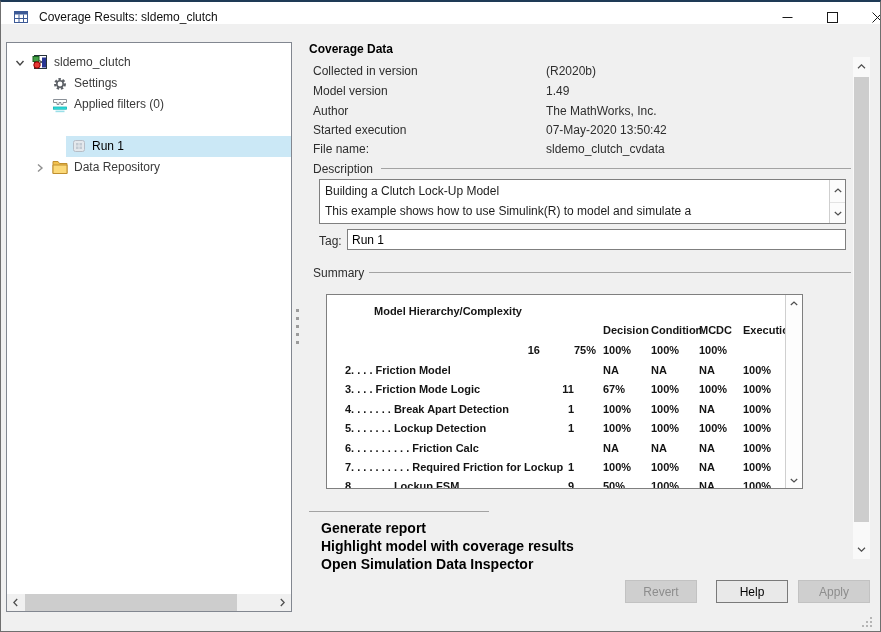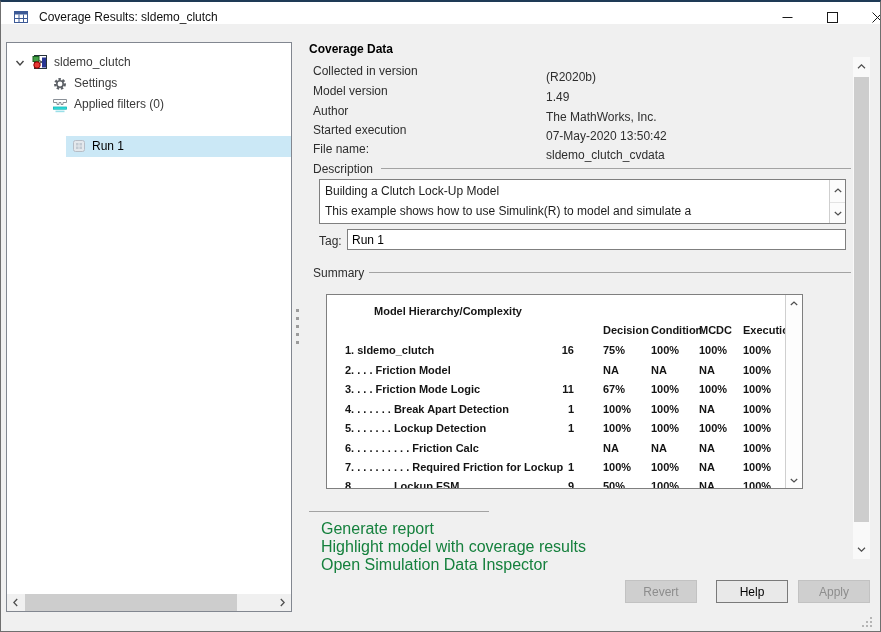--- a/index.html
+++ b/index.html
@@ -26,21 +26,21 @@
   .hthumb{position:absolute;left:18px;top:0;width:212px;height:17px;background:#cdcdcd;}
   .harrow{position:absolute;top:0;width:17px;height:17px;display:flex;align-items:center;justify-content:center;}
 
   
   .splitter{position:absolute;left:293px;top:307px;width:6px;height:44px;}
   .splitter i{display:block;width:3px;height:3px;background:#9b9b9b;margin:0 auto 5px auto;}
 
   
   .panel-title{position:absolute;left:308px;top:40px;font-size:12px;font-weight:bold;color:#000;}
   .flabel{position:absolute;left:312px;font-size:12px;color:#2e2e2e;white-space:nowrap;}
-  .fvalue{position:absolute;left:545px;font-size:12px;color:#2e2e2e;white-space:nowrap;margin-top:6px;}
+  .fvalue{position:absolute;left:545px;font-size:12px;color:#2e2e2e;white-space:nowrap;}
   .seclabel{position:absolute;font-size:12px;color:#2e2e2e;}
   .hline{position:absolute;height:0;border-top:1px solid #a3a3a3;}
 
   
   .descbox{position:absolute;left:318px;top:177px;width:527px;height:45px;background:#fff;
            border:1px solid #7f7f7f;box-sizing:border-box;font-size:12px;color:#1c1c1c;overflow:hidden;}
   .descline{position:absolute;left:5px;white-space:nowrap;}
   .minisb{position:absolute;right:0;top:0;bottom:0;width:15px;background:#fcfcfc;border-left:1px solid #cfcfcf;}
   .minibtn{height:50%;display:flex;align-items:center;justify-content:center;}
   .minibtn+.minibtn{border-top:1px solid #e3e3e3;}
@@ -57,21 +57,21 @@
   .tbl-title{position:absolute;left:23px;top:10px;white-space:nowrap;margin-left:24px;}
   .srow{position:absolute;left:18px;width:442px;display:grid;
         grid-template-columns:195px 34px 29px 48px 48px 44px 44px;white-space:nowrap;}
   .srow .c-cx{text-align:right;}
   .srow .c-st{}
   .tsb{position:absolute;right:0;top:0;bottom:0;width:16px;background:#fdfdfd;border-left:1px solid #cfcfcf;}
   .tsb .minibtn{height:16px;}
   .tsb .minibtn.bottom{position:absolute;bottom:0;left:0;right:0;border:none;}
 
   
-  .link{position:absolute;left:320px;font-size:16px;color:#15803d;cursor:pointer;white-space:nowrap;}
+  .link{position:absolute;left:320px;font-size:14px;color:#000000;cursor:pointer;white-space:nowrap;font-weight:bold;}
 
   
   .btn{position:absolute;top:578px;width:72px;height:23px;font-size:12px;display:flex;
        align-items:center;justify-content:center;box-sizing:border-box;}
   .btn.disabled{background:#cfcfcf;border:1px solid #c2c2c2;color:#8d8d8d;}
   .btn.normal{background:#e9e9e9;border:1px solid #7a7a7a;color:#000;}
 
   
   .vscroll{position:absolute;left:852px;top:55px;width:17px;height:502px;background:#f9f9f9;}
   .vthumb{position:absolute;left:1px;right:1px;top:20px;height:445px;background:#cdcdcd;}
@@ -163,20 +163,34 @@
           <rect x="2.5" y="2.5" width="11" height="11" rx="2" fill="#e4e8ec" stroke="#b6bdc6"></rect>
           <rect x="5" y="5" width="2.5" height="2.5" fill="#c2cad2"></rect>
           <rect x="8.5" y="5" width="2.5" height="2.5" fill="#c2cad2"></rect>
           <rect x="5" y="8.5" width="2.5" height="2.5" fill="#c2cad2"></rect>
           <rect x="8.5" y="8.5" width="2.5" height="2.5" fill="#c2cad2"></rect>
         </svg>
       </span>
       <span class="lbl" style="left:85px;color:#000">Run 1</span>
     </div>
 
+    <div class="trow" style="top:114px">
+      <span class="chev" style="left:28px">
+        <svg width="10" height="10" viewBox="0 0 10 10">
+            <path d="M3 1.5 L7 5 L3 8.5" fill="none" stroke="#8f8f8f" stroke-width="1.4"></path>
+          </svg>
+      </span>
+      <span class="ticon" style="left:45px;top:3px">
+        <svg width="16" height="14" viewBox="0 0 16 14">
+          <path d="M1 1.5 h5 l1.5 2 H15 v10 H1 z" fill="#f2c14e" stroke="#c08f2f"></path>
+          <path d="M1 5 h14 v8.5 H1 z" fill="#fbd979" stroke="#c08f2f"></path>
+        </svg>
+      </span>
+      <span class="lbl" style="left:67px">Data Repository</span>
+    </div>
 
     <div class="hscroll">
       <span class="harrow" style="left:0">
         <svg width="5" height="9" viewBox="0 0 5 9">
             <path d="M4.2 1 L0.8 4.5 L4.2 8" fill="none" stroke="#4e4e4e" stroke-width="1.3"></path>
           </svg>
       </span>
       <span class="hthumb"></span>
       <span class="harrow" style="right:0">
         <svg width="5" height="9" viewBox="0 0 5 9">
@@ -239,21 +253,20 @@
       <span></span>
         <span></span>
         <span></span>
       <span class="c-st">Decision</span>
       <span class="c-st">Condition</span>
       <span class="c-st">MCDC</span>
       <span class="c-st">Execution</span>
     </div>
 
     <div class="srow" style="top:49px">
-      <span>1. sldemo_clutch</span>
         <span class="c-cx">16</span>
         <span></span>
       <span class="c-st">75%</span>
         <span class="c-st">100%</span>
       <span class="c-st">100%</span>
         <span class="c-st">100%</span>
     </div>
     <div class="srow" style="top:69px">
       <span>2. . . . Friction Model</span>
         <span class="c-cx"></span>

